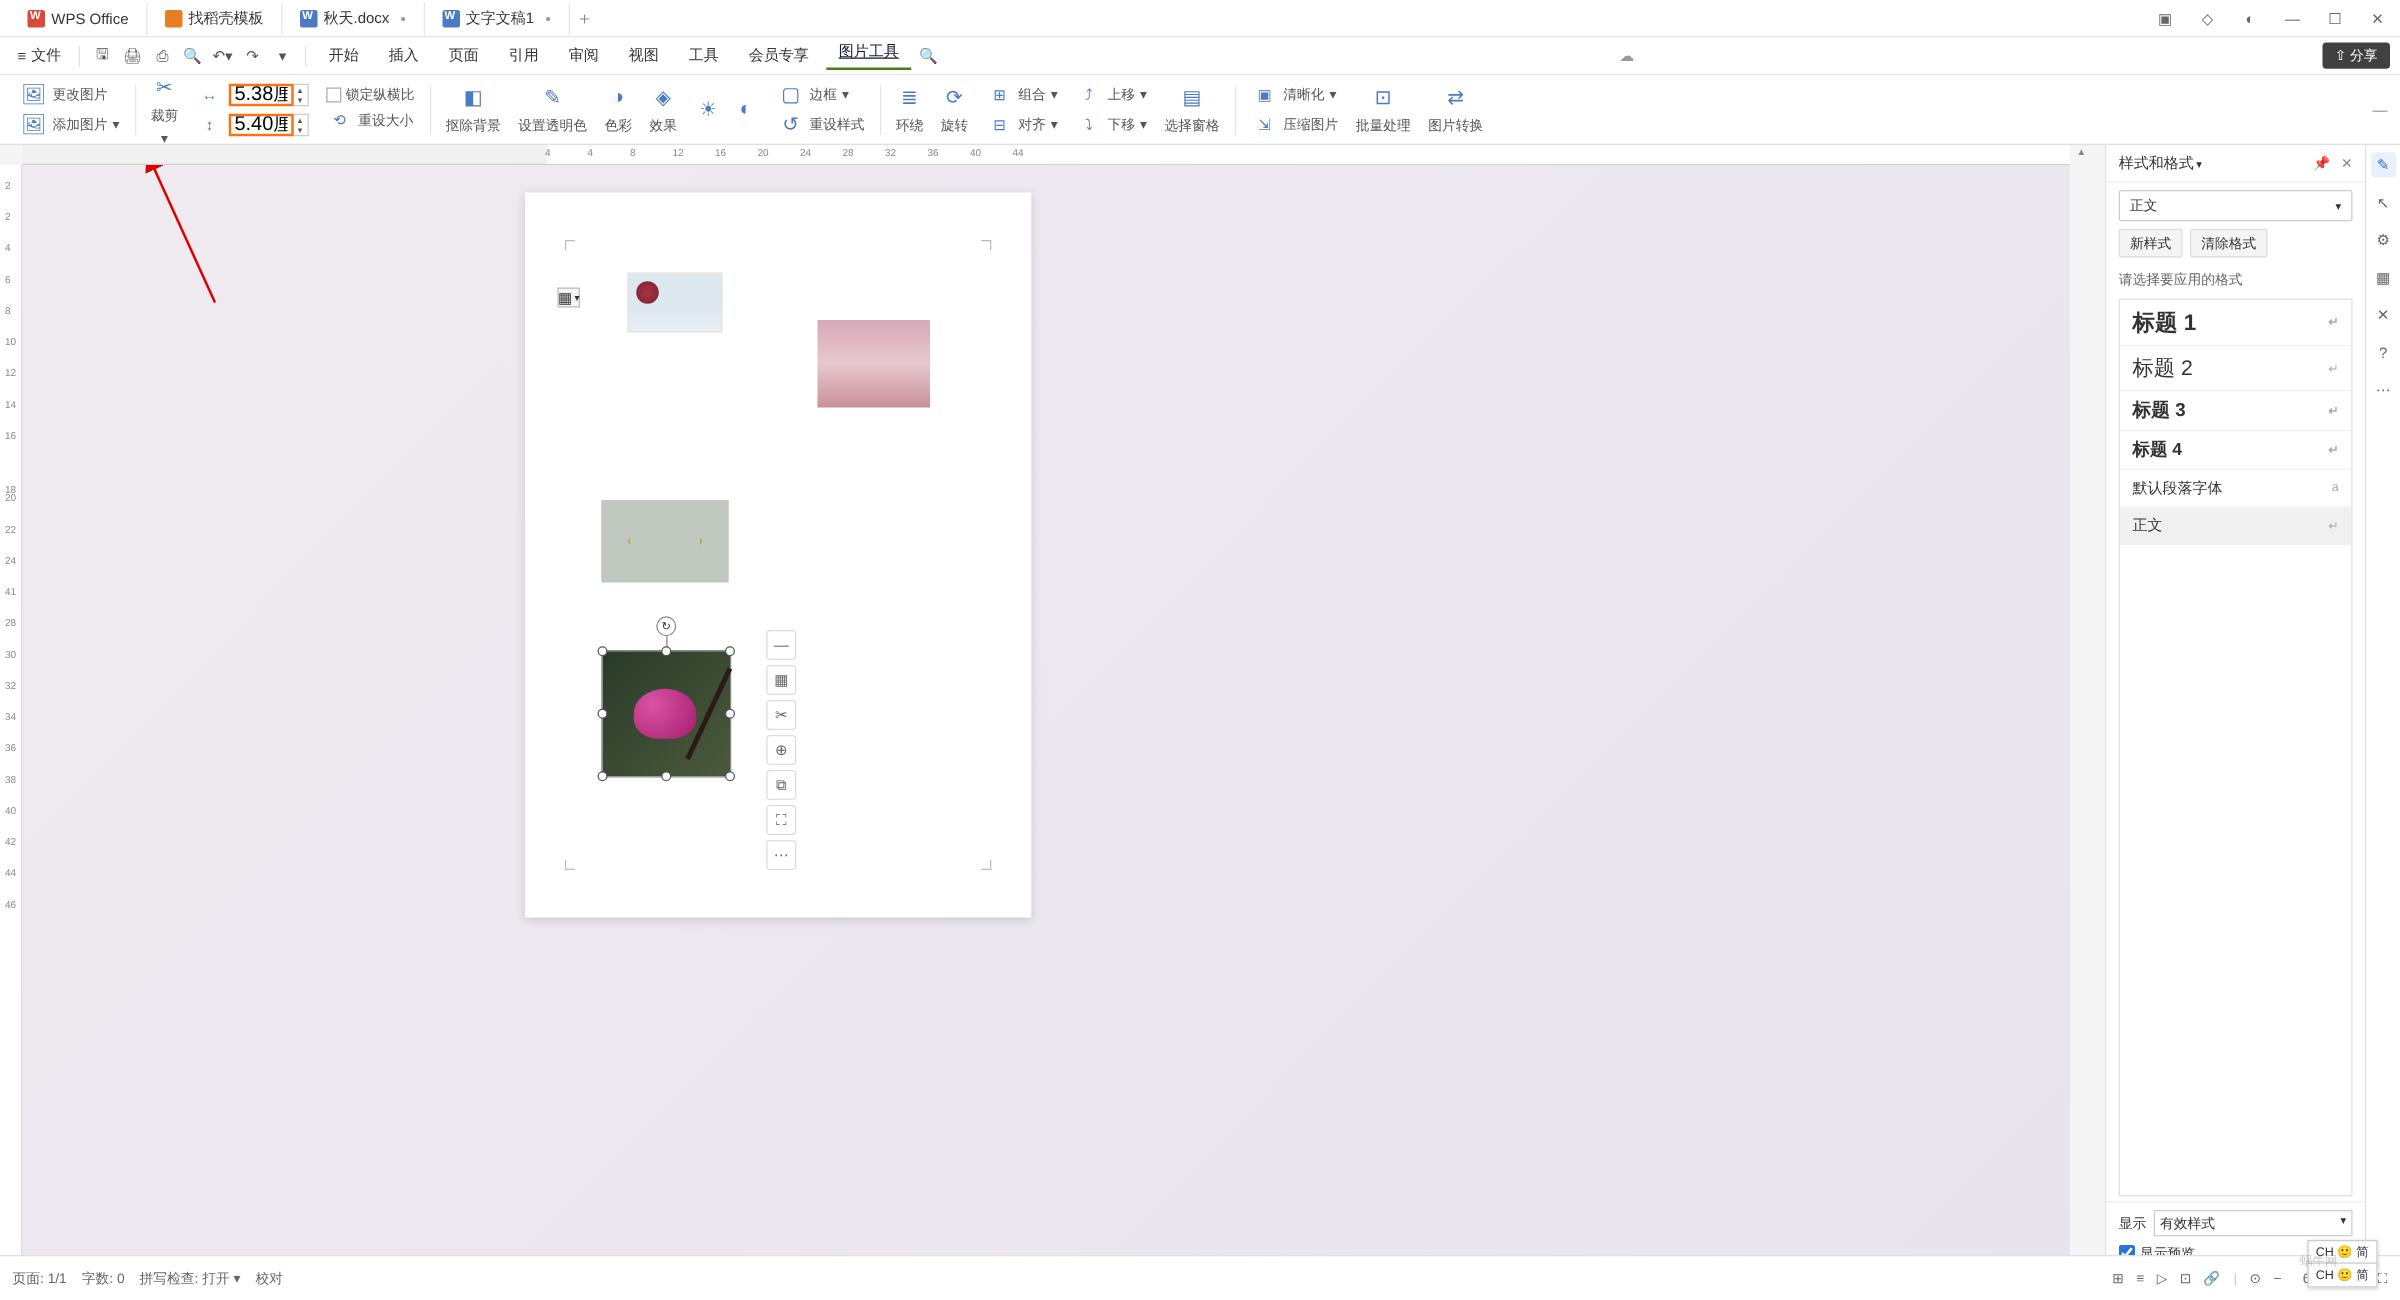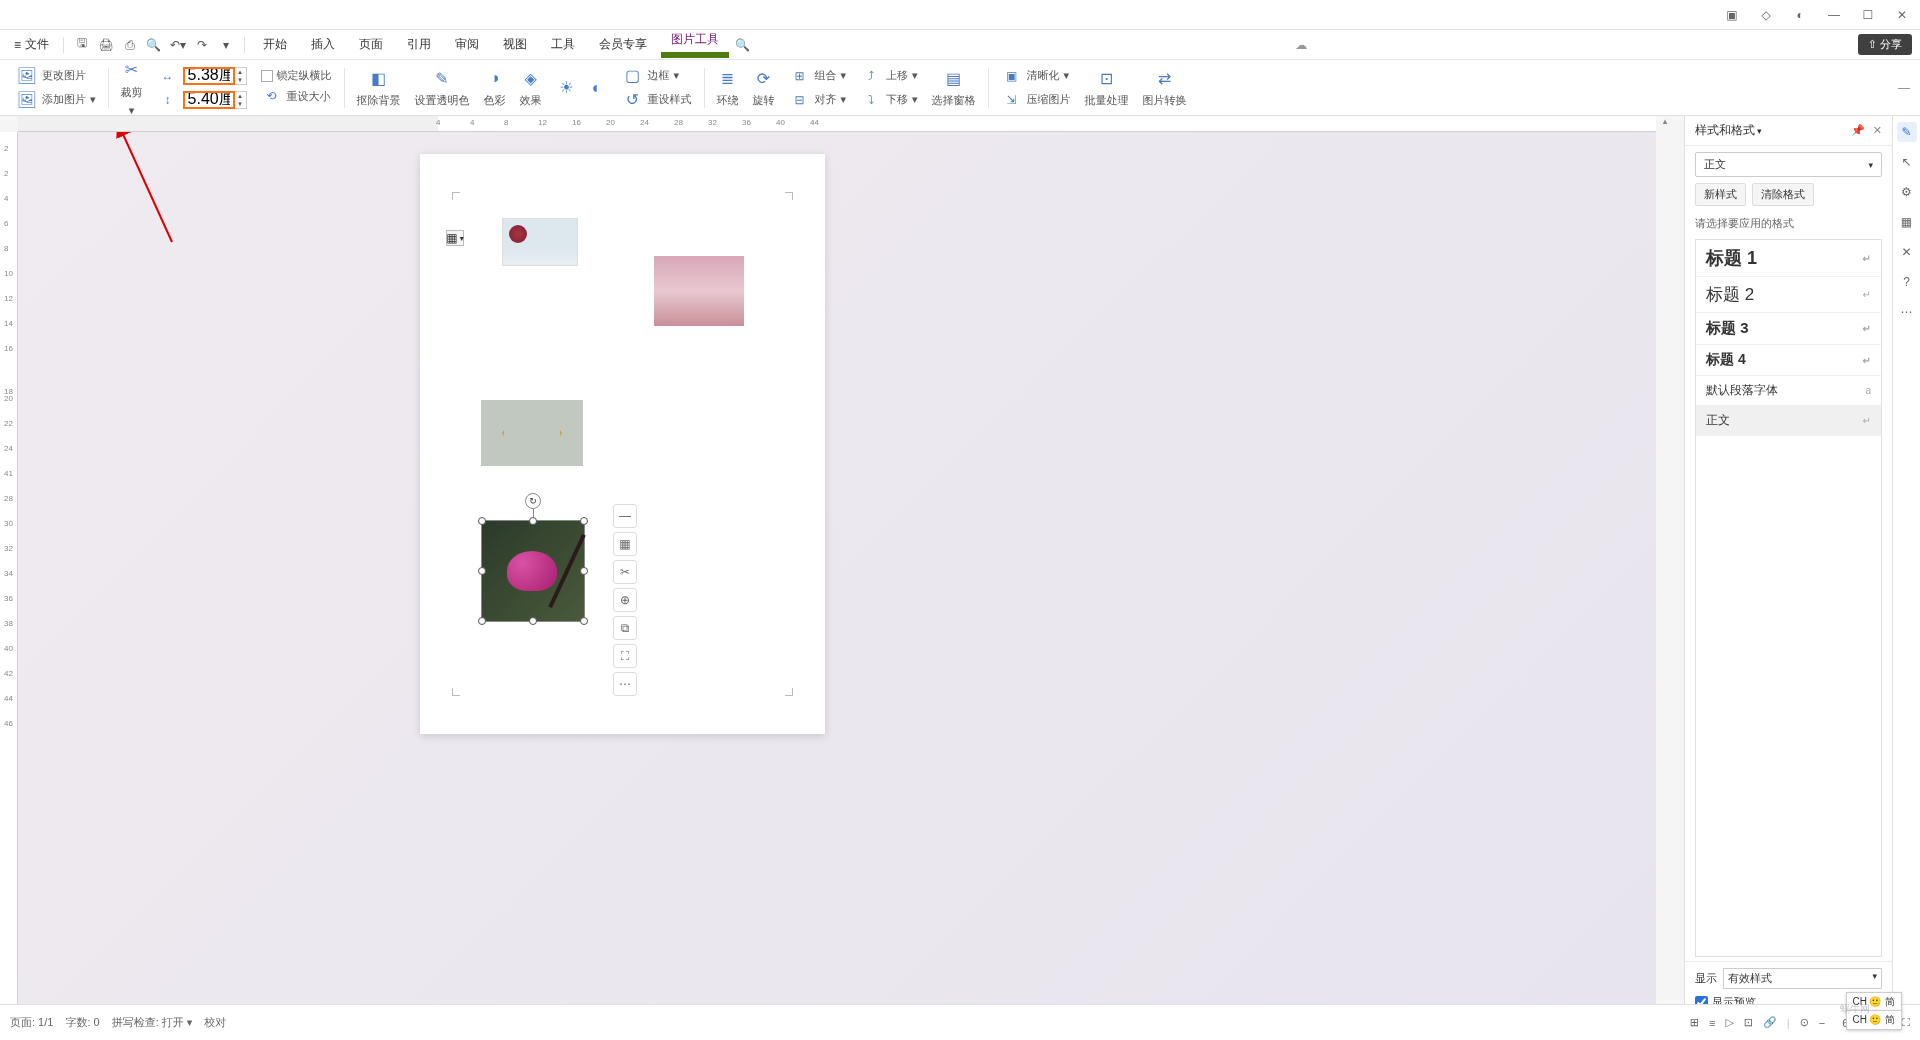--- a/index.html
+++ b/index.html
@@ -17,21 +17,21 @@
 .tab-add { width: 24px; text-align: center; font-size: 14px; color: #888; cursor: pointer; }
 .winctrl { margin-left: auto; display: flex; gap: 14px; align-items: center; }
 .winctrl span { width: 20px; height: 20px; display: flex; align-items: center; justify-content: center; cursor: pointer; color: #666; }
 
 
 .menubar { height: 30px; background: #fff; border-bottom: 1px solid #e8e8e8; display: flex; align-items: center; padding: 0 8px; gap: 4px; }
 .file-btn { display: flex; align-items: center; gap: 4px; padding: 0 6px; cursor: pointer; }
 .mb-icon { width: 20px; height: 20px; display: flex; align-items: center; justify-content: center; color: #555; cursor: pointer; }
 .menu-divider { width: 1px; height: 16px; background: #e0e0e0; margin: 0 4px; }
 .menu-item { padding: 0 10px; cursor: pointer; font-size: 12px; }
-.menu-item.active { color: #701a75; border-bottom: 6px solid #4d7c0f; padding-bottom: 4px; }
+.menu-item.active { color: #0f172a; border-bottom: 2px solid #4d7c0f; padding-bottom: 4px; text-decoration: underline; }
 .share-btn { background: #404040; color: #fff; padding: 3px 10px; border-radius: 3px; cursor: pointer; margin-left: auto; font-size: 11px; }
 .cloud-icon { color: #999; margin-right: 8px; cursor: pointer; }
 
 
 .ribbon { height: 56px; background: #fff; border-bottom: 1px solid #e0e0e0; display: flex; align-items: center; padding: 0 10px; gap: 2px; }
 .rgroup { display: flex; flex-direction: column; gap: 2px; padding: 0 6px; }
 .rgroup.h { flex-direction: row; align-items: center; gap: 8px; }
 .rbtn { display: flex; align-items: center; gap: 4px; font-size: 11px; color: #555; cursor: pointer; white-space: nowrap; }
 .ricon { width: 22px; height: 22px; display: flex; align-items: center; justify-content: center; color: #4a7cc4; font-size: 16px; }
 .rdiv { width: 1px; height: 40px; background: #e5e5e5; margin: 0 4px; }
@@ -127,20 +127,39 @@
 .ime-badge { position: fixed; right: 18px; bottom: 28px; background: #fff; border: 1px solid #ccc; padding: 2px 6px; font-size: 10px; box-shadow: 0 1px 3px rgba(0,0,0,0.2); }
 .ime-badge2 { bottom: 10px; }
 
 
 .wm { position: fixed; bottom: 24px; right: 50px; font-size: 10px; color: rgba(150,150,150,0.5); }
 </style>
 </head>
 <body>
 
 <div class="titlebar">
+  <div class="tabs">
+    <div class="tab">
+      <span class="app-icon w"></span>
+      <span>WPS Office</span>
+    </div>
+    <div class="tab">
+      <span class="app-icon orange"></span>
+      <span>找稻壳模板</span>
+    </div>
+    <div class="tab dirty">
+      <span class="app-icon blue w"></span>
+      <span>秋天.docx</span>
+    </div>
+    <div class="tab dirty">
+      <span class="app-icon blue w"></span>
+      <span>文字文稿1</span>
+    </div>
+    <div class="tab-add">＋</div>
+  </div>
   <div class="winctrl">
     <span>▣</span>
     <span>◇</span>
     <span>◐</span>
     <span>—</span>
     <span>☐</span>
     <span>✕</span>
   </div>
 </div>
 

